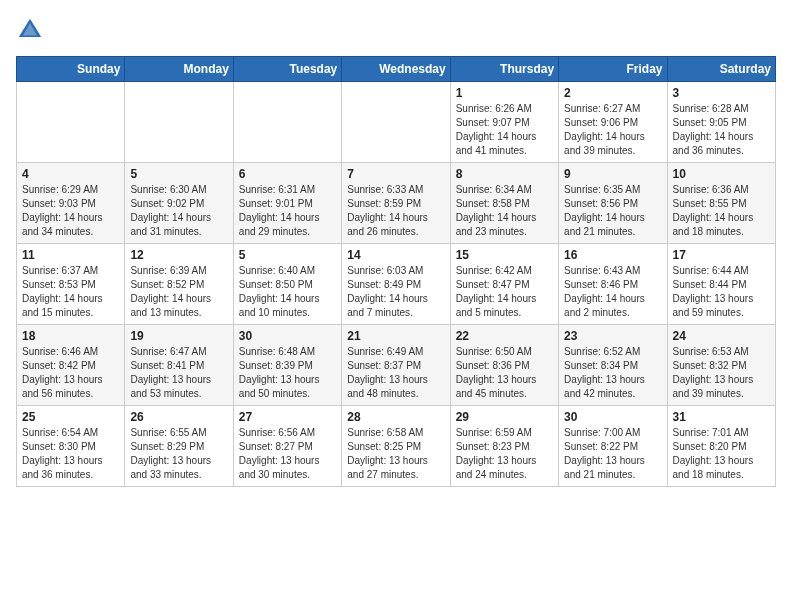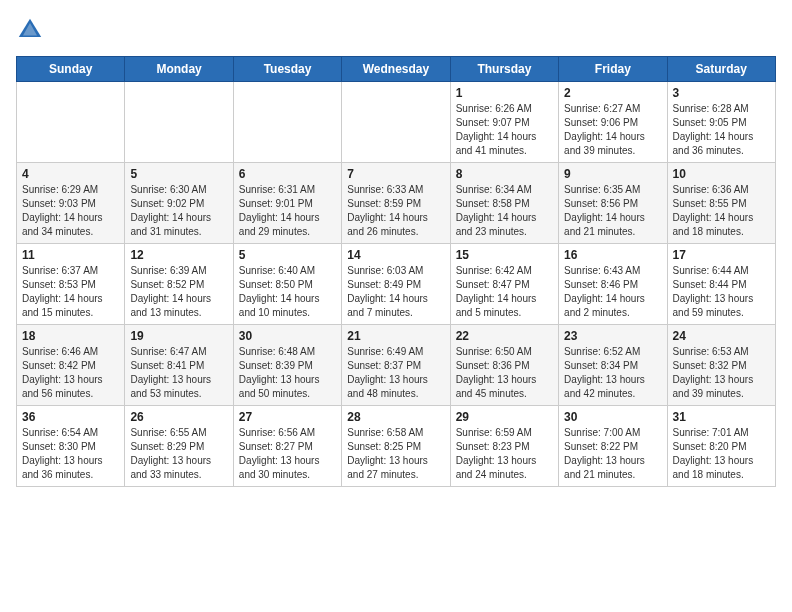--- a/index.html
+++ b/index.html
@@ -50,21 +50,21 @@
       width: 100%;
       border-collapse: collapse;
       table-layout: fixed;
     }
     thead tr th {
       background-color: #2a6db5;
       color: #fff;
       font-size: 12px;
       font-weight: bold;
       padding: 5px 4px;
-      text-align: center;
+      text-align: right;
       border: 1px solid #1a5090;
     }
     tbody tr td {
       border: 1px solid #ccc;
       vertical-align: top;
       padding: 4px 5px;
       font-size: 10px;
       color: #333;
       height: 80px;
       background: #fff;
@@ -272,21 +272,21 @@
         </td>
         <td>
           <span class="day-num">24</span>
           <div class="day-info">Sunrise: 6:53 AM
 Sunset: 8:32 PM
 Daylight: 13 hours and 39 minutes.</div>
         </td>
       </tr>
       <tr>
         <td>
-          <span class="day-num">36</span>
+          <span class="day-num">25</span>
           <div class="day-info">Sunrise: 6:54 AM
 Sunset: 8:30 PM
 Daylight: 13 hours and 36 minutes.</div>
         </td>
         <td>
           <span class="day-num">26</span>
           <div class="day-info">Sunrise: 6:55 AM
 Sunset: 8:29 PM
 Daylight: 13 hours and 33 minutes.</div>
         </td>

